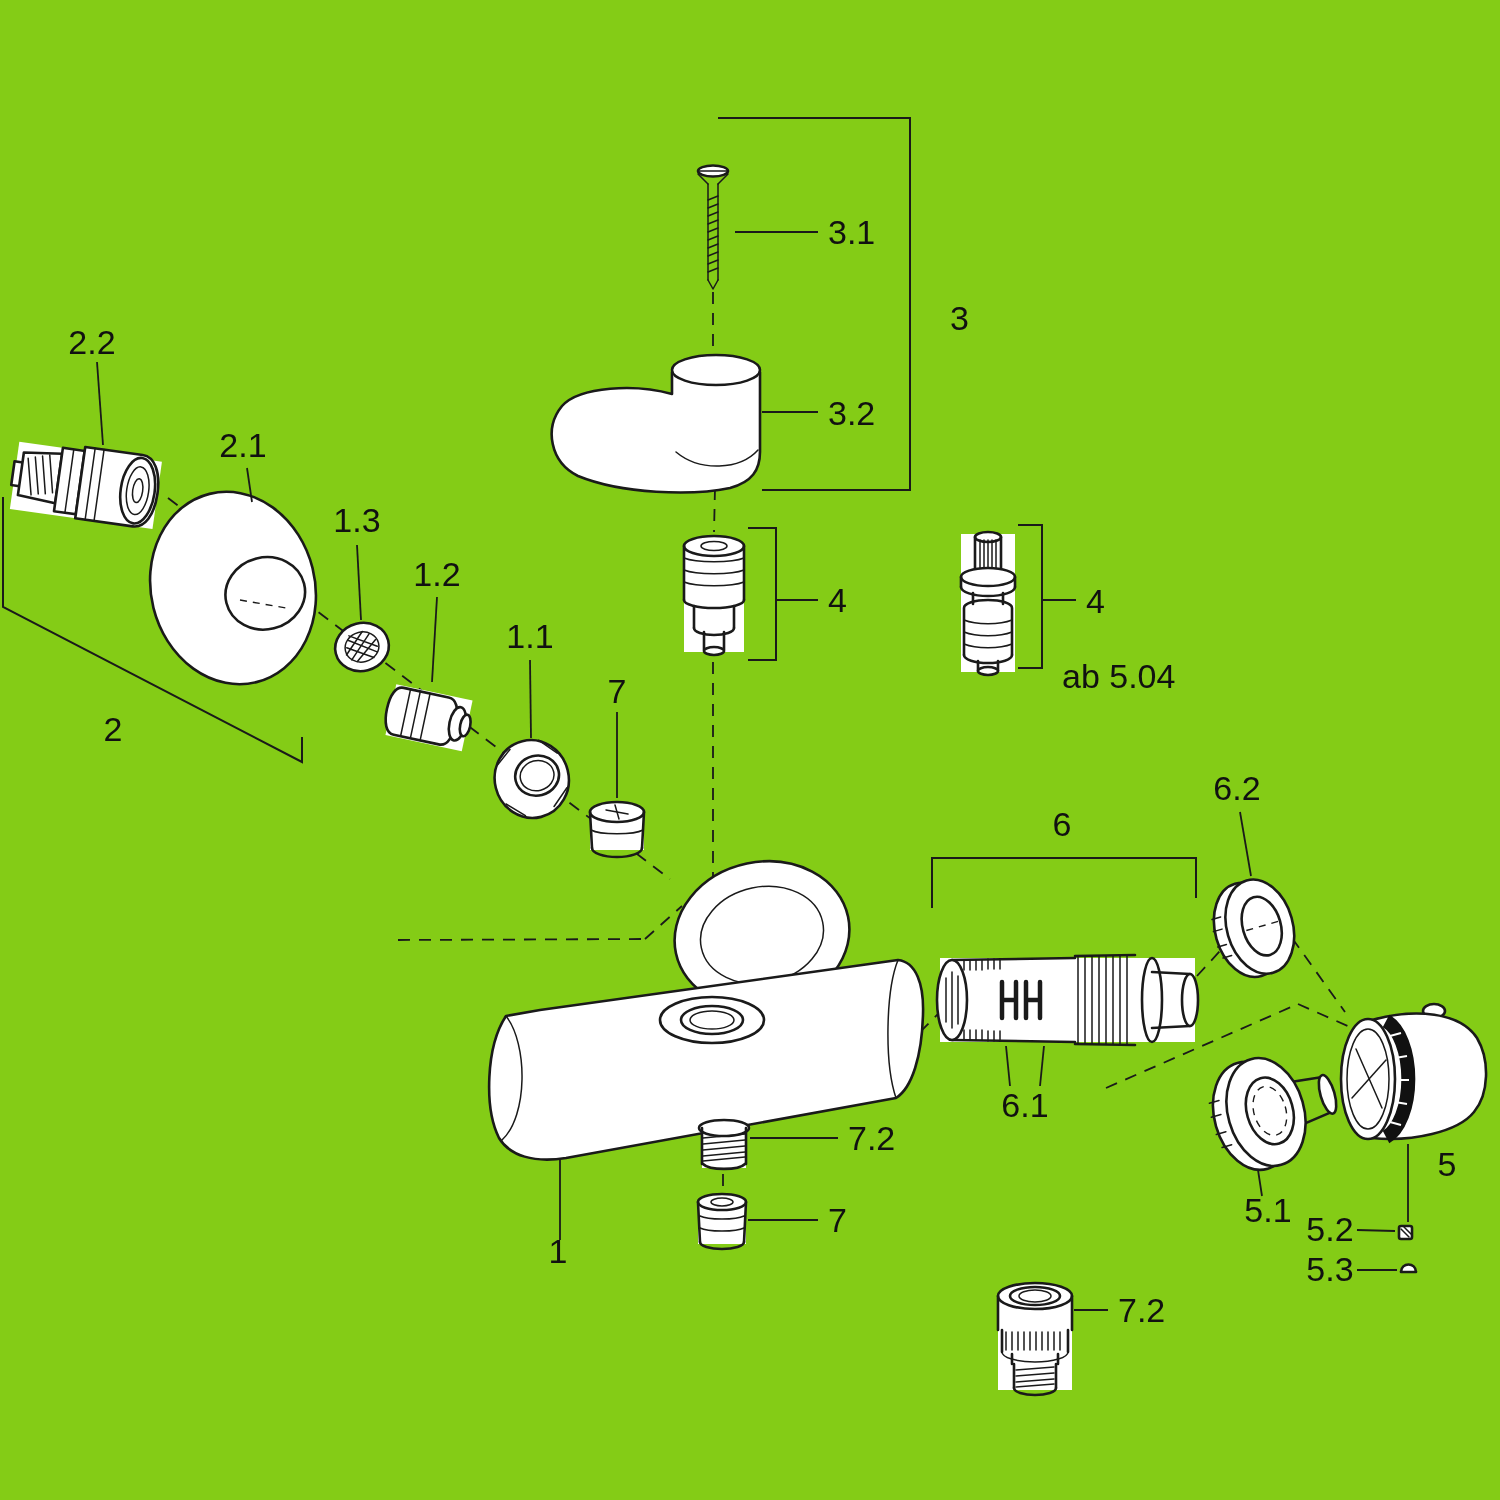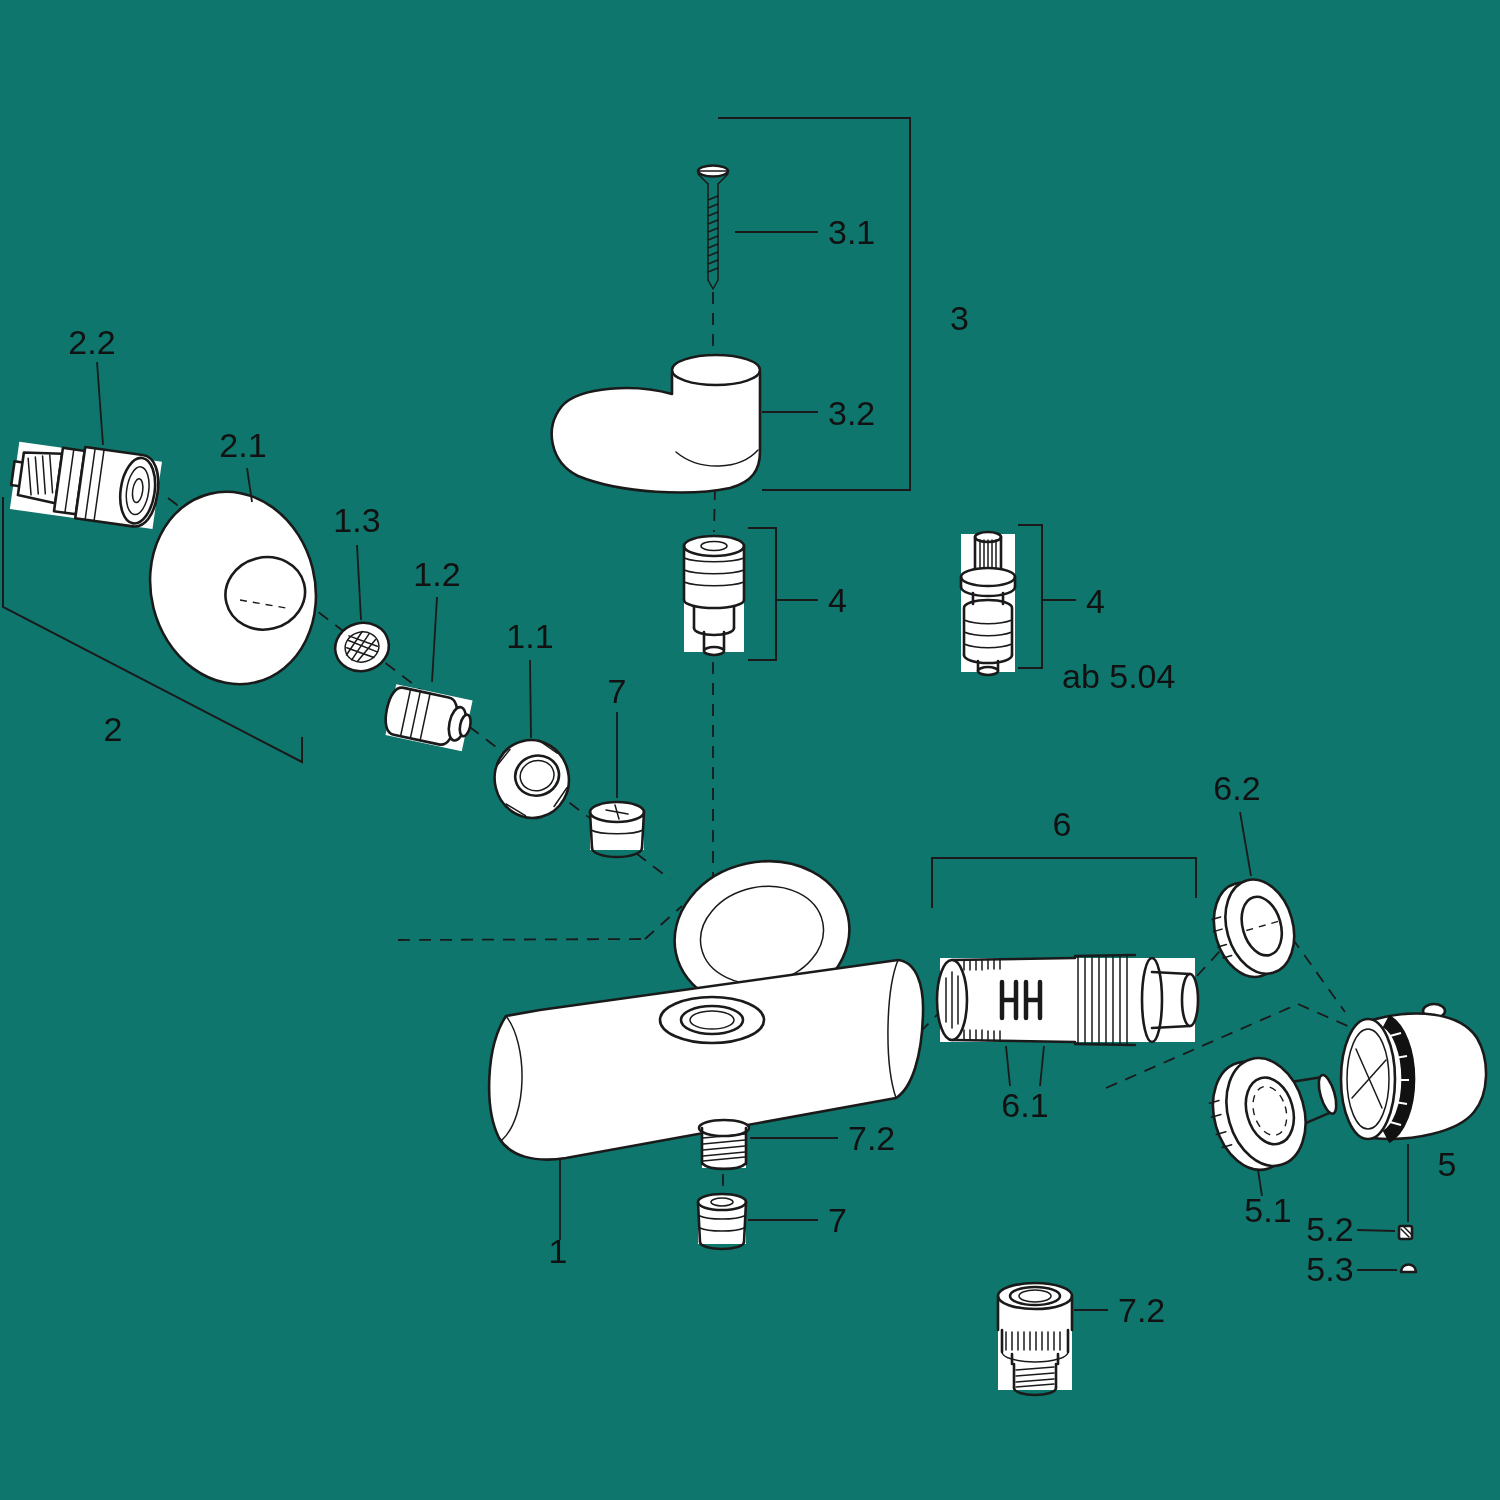--- a/index.html
+++ b/index.html
@@ -1,16 +1,16 @@
 <!DOCTYPE html>
 <html><head>
 <meta charset="utf-8">
 <style>
   html,body{margin:0;padding:0;background:#fff;}
-  .stage{position:relative;width:1500px;height:1500px;background:#0f766e;overflow:hidden;}
+  .stage{position:relative;width:1500px;height:1500px;background:#84cc16;overflow:hidden;}
   svg{display:block;width:1500px;height:1500px;}
   .ln{stroke:#1a1a1a;stroke-width:2.6;fill:none;stroke-linecap:round;stroke-linejoin:round;}
   .fw{fill:#ffffff;}
   .thin{stroke-width:1.5;}
   .bracket{stroke:#1a1a1a;stroke-width:2;fill:none;}
   .leader{stroke:#1a1a1a;stroke-width:1.8;fill:none;}
   .dash{stroke:#1a1a1a;stroke-width:1.8;fill:none;stroke-dasharray:12 9;}
   .dashthin{stroke:#1a1a1a;stroke-width:1.4;fill:none;stroke-dasharray:7 6;}
   svg text{font-family:"Liberation Sans",sans-serif;font-size:34px;fill:#111;}
   .mid{text-anchor:middle;}

